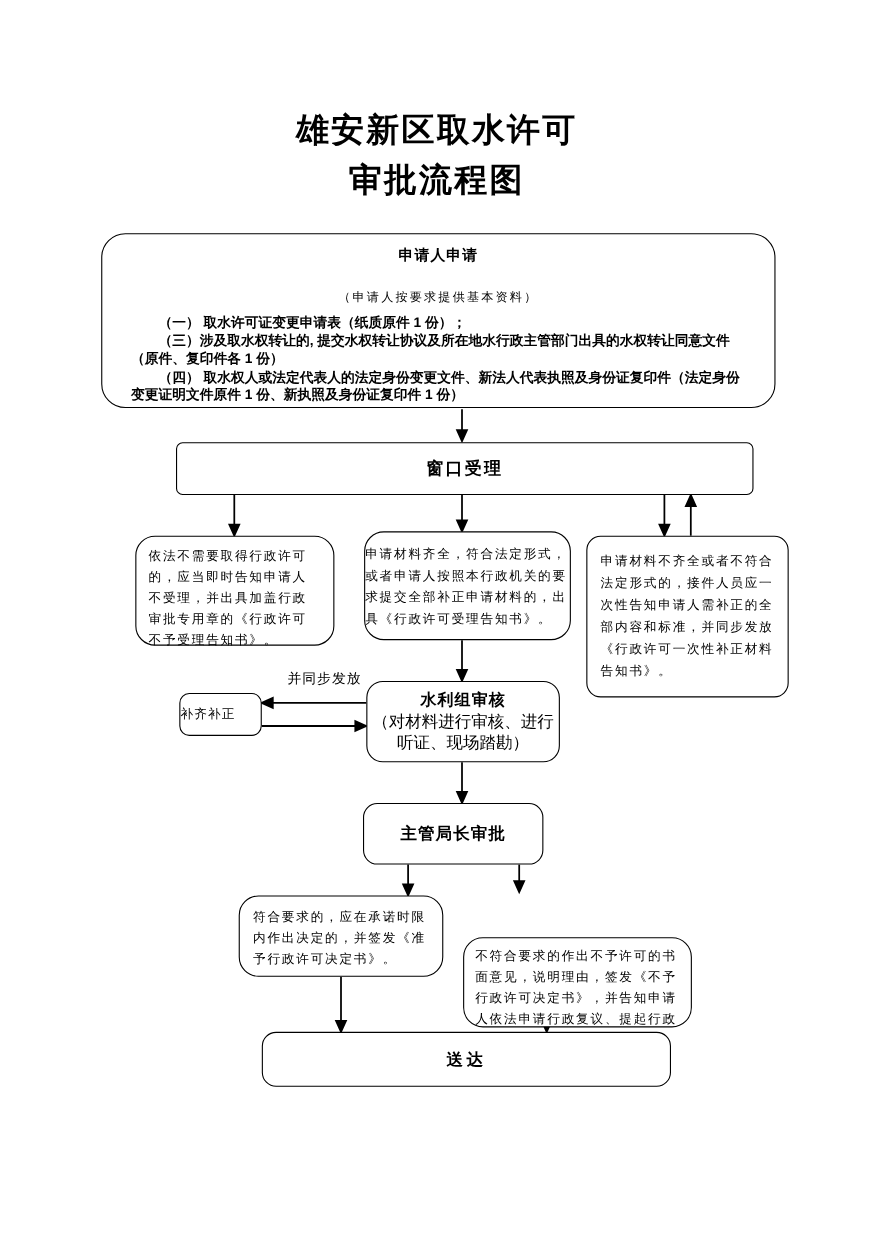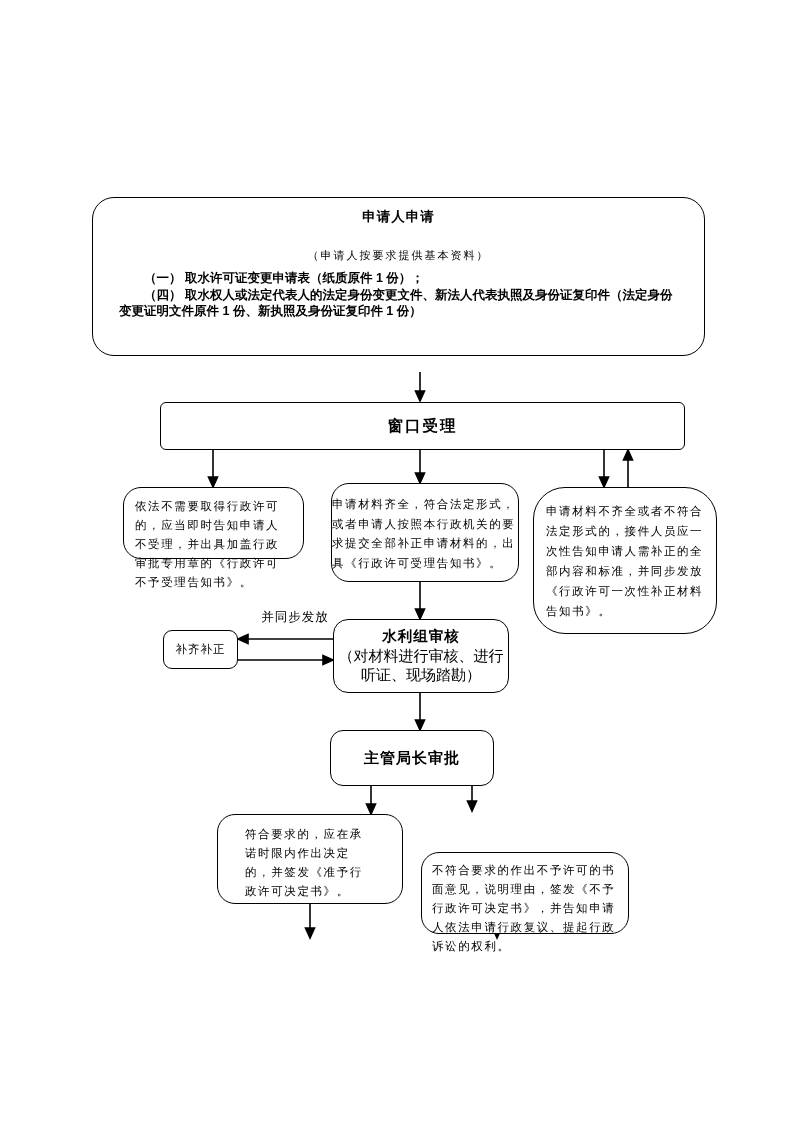--- a/index.html
+++ b/index.html
@@ -19,53 +19,53 @@
     font-family:"Liberation Sans", sans-serif;
   }
   .box{
     position:absolute;
     box-sizing:border-box;
     border:1.6px solid #000;
     background:#fff;
     border-radius:6px;
   }
   
-  .applicant{left:92px;top:197px;width:613px;height:159px;border-radius:22px;padding:10px 26px 6px 26px;}
+  .applicant{left:92px;top:212px;width:613px;height:159px;border-radius:22px;padding:10px 26px 6px 26px;}
   .applicant-title{text-align:center;font-weight:bold;font-size:13.5px;letter-spacing:1px;}
   .applicant-sub{text-align:center;font-size:11px;letter-spacing:2px;margin-top:22px;font-family:"Liberation Serif", serif;}
   .applicant-list{margin-top:7px;font-size:12.5px;font-weight:600;line-height:16.5px;}
   .applicant-list .item{text-indent:2em;}
   
   .window-box{left:160px;top:402px;width:525px;height:48px;display:flex;align-items:center;justify-content:center;
     font-weight:bold;font-size:15.5px;letter-spacing:2px;}
   
   .note{
     font-family:"Liberation Serif", serif;
     font-size:11.5px;line-height:19px;letter-spacing:1.6px;
     border-radius:18px;
   }
-  .note-left{left:123px;top:487px;width:181px;height:72px;padding:9px 11px;}
+  .note-left{left:123px;top:487px;width:181px;height:100px;padding:9px 11px;}
   .note-mid{left:331px;top:483px;width:188px;height:99px;padding:11px 0;line-height:19.5px;}
-  .note-right{left:533px;top:487px;width:184px;height:147px;padding:13px 12px;line-height:20px;border-radius:32px;}
+  .note-right{left:533px;top:487px;width:184px;height:147px;padding:13px 12px;line-height:20px;border-radius:13px;}
   
   .review-box{left:333px;top:619px;width:176px;height:74px;border-radius:15px;text-align:center;padding-top:7px;box-sizing:border-box;}
   .review-title{font-weight:bold;font-size:14.5px;letter-spacing:1px;}
   .review-sub{font-size:15px;line-height:19px;margin-top:2px;font-family:Liberation Mono, monospace;}
   
-  .fix-box{left:163px;top:630px;width:75px;height:39px;border-radius:9px;display:flex;align-items:center;justify-content:center;
+  .fix-box{left:163px;top:630px;width:75px;height:39px;border-radius:9px;display:flex;align-items:center;
     font-family:"Liberation Serif", serif;font-size:11.5px;letter-spacing:1px;}
   .fail-label{
     position:absolute;left:255px;top:609px;width:80px;text-align:center;
     font-family:"Liberation Serif", serif;font-size:12.5px;letter-spacing:1px;
   }
   
   .director-box{left:330px;top:730px;width:164px;height:56px;border-radius:13px;display:flex;align-items:center;justify-content:center;
     font-weight:bold;font-size:15px;letter-spacing:1px;text-align:center;}
   
-  .approve-box{left:217px;top:814px;width:186px;height:90px;padding:10px 27px;}
+  .approve-box{left:217px;top:814px;width:186px;height:74px;padding:10px 12px;}
   .reject-box{left:421px;top:852px;width:208px;height:82px;padding:8px 10px;line-height:19px;}
   
   .delivery-box{left:238px;top:938px;width:372px;height:50px;border-radius:13px;display:flex;align-items:center;justify-content:center;
     font-family:"Liberation Serif", serif;font-weight:600;font-size:15px;letter-spacing:3px;}
   .connectors{position:absolute;left:0;top:0;width:794px;height:1123px;}
 </style>
 </head>
 <body>
 
 <div class="page">
@@ -107,26 +107,31 @@
       <polygon points="472,811 467.5,801 476.5,801"></polygon>
 
       <line x1="310" y1="888" x2="310" y2="929"></line>
       <polygon points="310,938 305.5,928 314.5,928"></polygon>
 
       <line x1="497" y1="893" x2="497" y2="929"></line>
       <polygon points="497,938 492.5,928 501.5,928"></polygon>
     </g>
   </svg>
 
+  <div class="title">
+    <div>雄安新区取水许可</div>
+    <div>审批流程图</div>
+  </div>
 
   <div class="box applicant">
     <div class="applicant-title">申请人申请</div>
     <div class="applicant-sub">（申请人按要求提供基本资料）</div>
     <div class="applicant-list">
       <div class="item">（一） 取水许可证变更申请表（纸质原件 1 份）；</div>
+      <div class="item">（三）涉及取水权转让的, 提交水权转让协议及所在地水行政主管部门出具的水权转让同意文件（原件、复印件各 1 份）</div>
       <div class="item">（四） 取水权人或法定代表人的法定身份变更文件、新法人代表执照及身份证复印件（法定身份变更证明文件原件 1 份、新执照及身份证复印件 1 份）</div>
     </div>
   </div>
 
   <div class="box window-box">
     <span>窗口受理</span>
   </div>
 
   <div class="box note note-left">
     <span>依法不需要取得行政许可的，应当即时告知申请人不受理，并出具加盖行政审批专用章的《行政许可不予受理告知书》。</span>
@@ -152,14 +157,17 @@
     <span>主管局长审批</span>
   </div>
 
   <div class="box note approve-box">
     <span>符合要求的，应在承诺时限内作出决定的，并签发《准予行政许可决定书》。</span>
   </div>
   <div class="box note reject-box">
     <span>不符合要求的作出不予许可的书面意见，说明理由，签发《不予行政许可决定书》，并告知申请人依法申请行政复议、提起行政诉讼的权利。</span>
   </div>
 
+  <div class="box delivery-box">
+    <span>送达</span>
+  </div>
 
 </div>
 
 </body></html>

